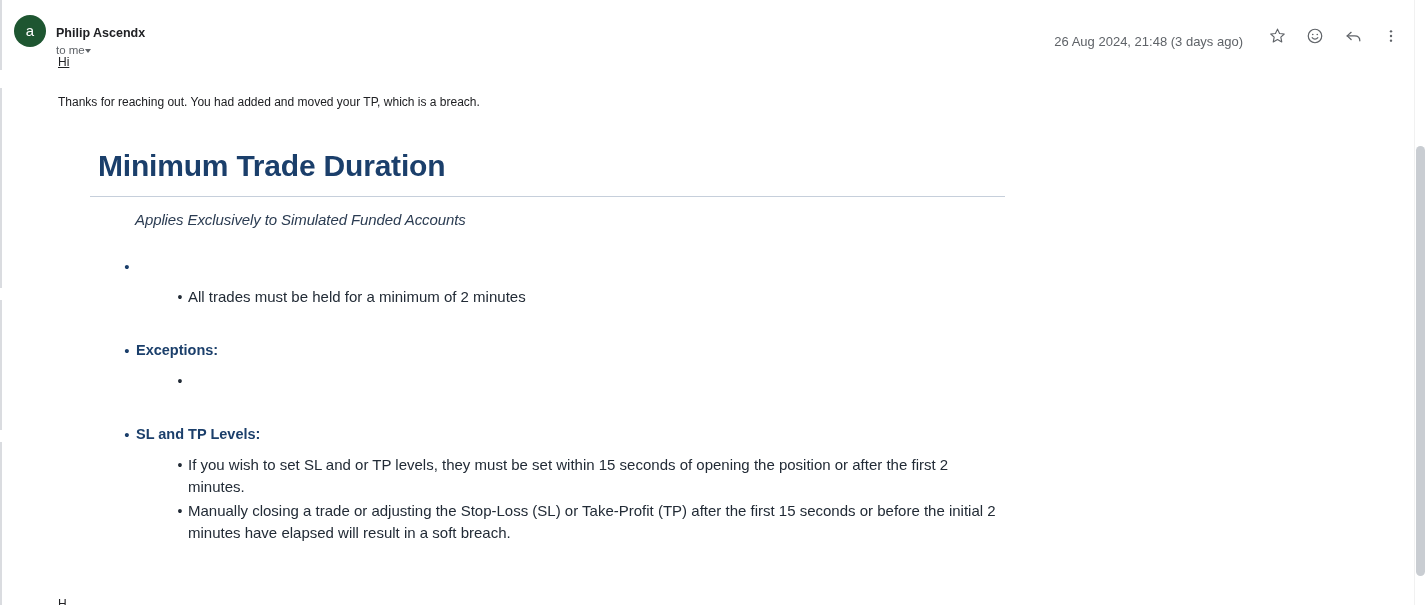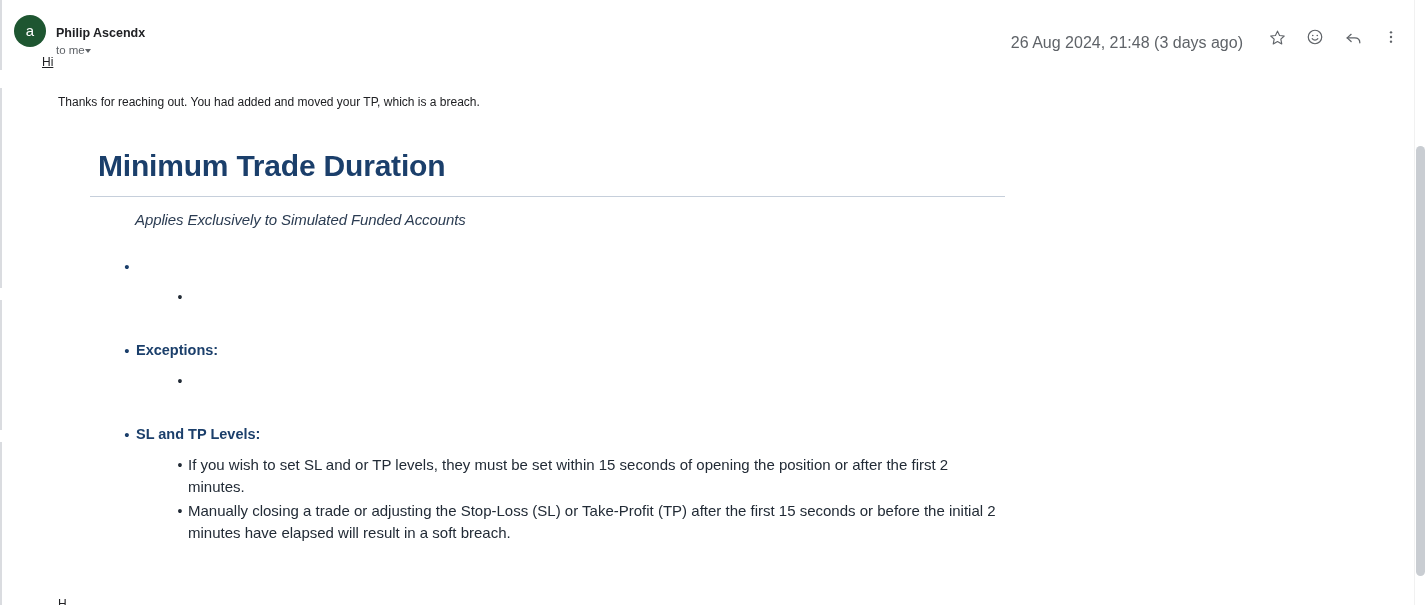--- a/index.html
+++ b/index.html
@@ -79,21 +79,21 @@
 
   .header-right {
     position: absolute;
     right: 26px;
     top: 12px;
     display: flex;
     align-items: center;
     gap: 18px;
   }
   .timestamp {
-    font-size: 16px;
+    font-size: 13px;
     color: #5f6368;
     white-space: nowrap;
     margin-right: 6px;
     margin-top: 12px;
   }
   .hicon {
     width: 20px;
     height: 20px;
     display: inline-flex;
     align-items: center;
@@ -107,21 +107,21 @@
   .msg-body {
     position: absolute;
     top: 50px;
     left: 0;
     width: 1410px;
     height: 555px;
   }
 
   .greeting {
     position: absolute;
-    left: 42px;
+    left: 58px;
     top: 5px;
     font-size: 12px;
     color: #202124;
     text-decoration: underline;
   }
 
   .intro {
     position: absolute;
     left: 58px;
     top: 45px;
@@ -325,20 +325,21 @@
 
       <div class="bullets">
 
         <div class="l1-item">
           <div class="l1-row">
             <span class="l1-dot">•</span>
           </div>
           <div class="l2-list">
             <div class="l2-row">
               <span class="l2-dot">•</span>
+              <span class="l2-text">All trades must be held for a minimum of 2 minutes</span>
             </div>
           </div>
         </div>
 
         <div class="l1-item" style="margin-top:32px;">
           <div class="l1-row">
             <span class="l1-dot">•</span>
             <span class="l1-text">Exceptions:</span>
           </div>
           <div class="l2-list">

